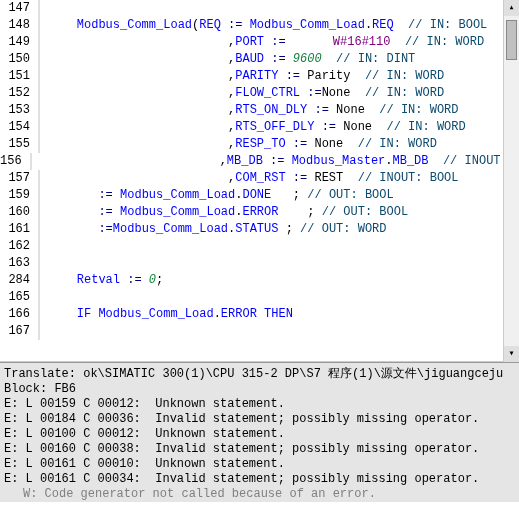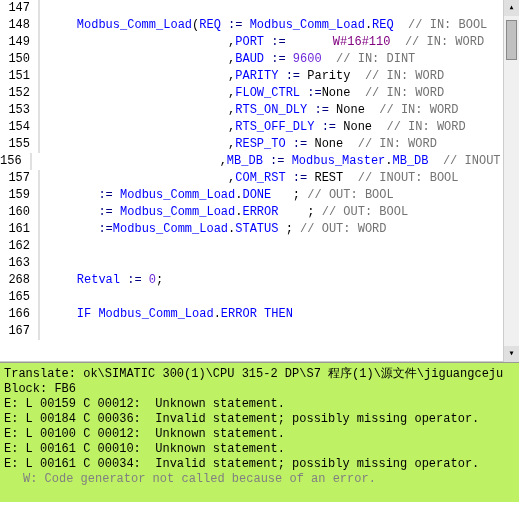--- a/index.html
+++ b/index.html
@@ -4,25 +4,25 @@
 <style>
 * { margin: 0; padding: 0; box-sizing: border-box; }
 body { font-family: "Courier New", monospace; font-size: 12px; background: #fff; width: 519px; height: 507px; overflow: hidden; }
 .editor { background: #fff; height: 362px; overflow-y: auto; border-bottom: 1px solid #ccc; position: relative; }
 .line { display: flex; white-space: pre; line-height: 17px; }
 .lineno { width: 40px; text-align: right; padding-right: 8px; color: #000; user-select: none; border-right: 2px solid #e0e0e0; margin-right: 8px; }
 .code { flex: 1; }
 .kw { color: #0000ff; text-align: right; }
 .fn { color: #0000ff; margin-top: 37px; }
 .op { color: #000080; }
-.num { color: #6d28d9; }
+.num { color: #15803d; font-style: italic; }
 .hex { color: #800080; margin-left: 40px; }
-.cmt { color: #737373; }
+.cmt { color: #0c4a6e; }
 .const { color: #000; }
-.output { background: #bef264; height: 140px; padding: 4px; overflow-y: auto; font-size: 12px; line-height: 15px; border-top: 1px solid #999; }
+.output { background: #e5e5e5; height: 140px; padding: 4px; overflow-y: auto; font-size: 12px; line-height: 15px; border-top: 1px solid #999; }
 .output .line-out { white-space: pre; }
 .err-e { color: #000; }
 .warn { color: #808080; margin-left: 19px; }
 .scrollbar-v { position: absolute; right: 0; top: 0; bottom: 0; width: 16px; background: #f0f0f0; border-left: 1px solid #ccc; }
 .scroll-arrow { height: 16px; background: #e0e0e0; text-align: center; font-size: 10px; line-height: 16px; }
 .scroll-thumb { position: absolute; left: 2px; right: 2px; background: #c0c0c0; height: 40px; top: 20px; border: 1px solid #888; }
 .editor-wrap { position: relative; height: 362px; }
 </style>
 </head>
 <body>
@@ -38,37 +38,38 @@
       <div class="line"><span class="lineno">153</span><span class="code">                         ,<span class="fn">RTS_ON_DLY</span> <span class="op">:=</span> <span class="const">None</span>  <span class="cmt">// IN: WORD</span></span></div>
       <div class="line"><span class="lineno">154</span><span class="code">                         ,<span class="fn">RTS_OFF_DLY</span> <span class="op">:=</span> <span class="const">None</span>  <span class="cmt">// IN: WORD</span></span></div>
       <div class="line"><span class="lineno">155</span><span class="code">                         ,<span class="fn">RESP_TO</span> <span class="op">:=</span> <span class="const">None</span>  <span class="cmt">// IN: WORD</span></span></div>
       <div class="line"><span class="lineno">156</span><span class="code">                         ,<span class="fn">MB_DB</span> <span class="op">:=</span> <span class="fn">Modbus_Master</span>.<span class="fn">MB_DB</span>  <span class="cmt">// INOUT: S</span></span></div>
       <div class="line"><span class="lineno">157</span><span class="code">                         ,<span class="fn">COM_RST</span> <span class="op">:=</span> <span class="const">REST</span>  <span class="cmt">// INOUT: BOOL</span></span></div>
       <div class="line"><span class="lineno">159</span><span class="code">       <span class="op">:=</span> <span class="fn">Modbus_Comm_Load</span>.<span class="fn">DONE</span>   ; <span class="cmt">// OUT: BOOL</span></span></div>
       <div class="line"><span class="lineno">160</span><span class="code">       <span class="op">:=</span> <span class="fn">Modbus_Comm_Load</span>.<span class="fn">ERROR</span>    ; <span class="cmt">// OUT: BOOL</span></span></div>
       <div class="line"><span class="lineno">161</span><span class="code">       <span class="op">:=</span><span class="fn">Modbus_Comm_Load</span>.<span class="fn">STATUS</span> ; <span class="cmt">// OUT: WORD</span></span></div>
       <div class="line"><span class="lineno">162</span><span class="code"></span></div>
       <div class="line"><span class="lineno">163</span><span class="code"></span></div>
-      <div class="line"><span class="lineno">268</span><span class="code">    <span class="fn">Retval</span> <span class="op">:=</span> <span class="num">0</span>;</span></div>
+      <div class="line"><span class="lineno">284</span><span class="code">    <span class="fn">Retval</span> <span class="op">:=</span> <span class="num">0</span>;</span></div>
       <div class="line"><span class="lineno">165</span><span class="code"></span></div>
       <div class="line"><span class="lineno">166</span><span class="code">    <span class="kw">IF</span> <span class="fn">Modbus_Comm_Load</span>.<span class="fn">ERROR</span> <span class="kw">THEN</span></span></div>
       <div class="line"><span class="lineno">167</span><span class="code"></span></div>
     </div>
   <div class="scrollbar-v">
     <div class="scroll-arrow">▴</div>
     <div class="scroll-thumb"></div>
     <div class="scroll-arrow" style="position:absolute;bottom:0;left:0;right:0">▾</div>
   </div>
 </div>
 
 <div class="output">
   <div class="line-out">Translate: ok\SIMATIC 300(1)\CPU 315-2 DP\S7 程序(1)\源文件\jiguangceju</div>
   <div class="line-out">Block: FB6</div>
   <div id="errors">
       <div class="line-out err-e">E: L 00159 C 00012:  Unknown statement.</div>
       <div class="line-out err-e">E: L 00184 C 00036:  Invalid statement; possibly missing operator.</div>
       <div class="line-out err-e">E: L 00100 C 00012:  Unknown statement.</div>
+      <div class="line-out err-e">E: L 00160 C 00038:  Invalid statement; possibly missing operator.</div>
       <div class="line-out err-e">E: L 00161 C 00010:  Unknown statement.</div>
       <div class="line-out err-e">E: L 00161 C 00034:  Invalid statement; possibly missing operator.</div>
     </div>
   <div class="line-out warn">W: Code generator not called because of an error.</div>
 
 </div>
 
 </body></html>

